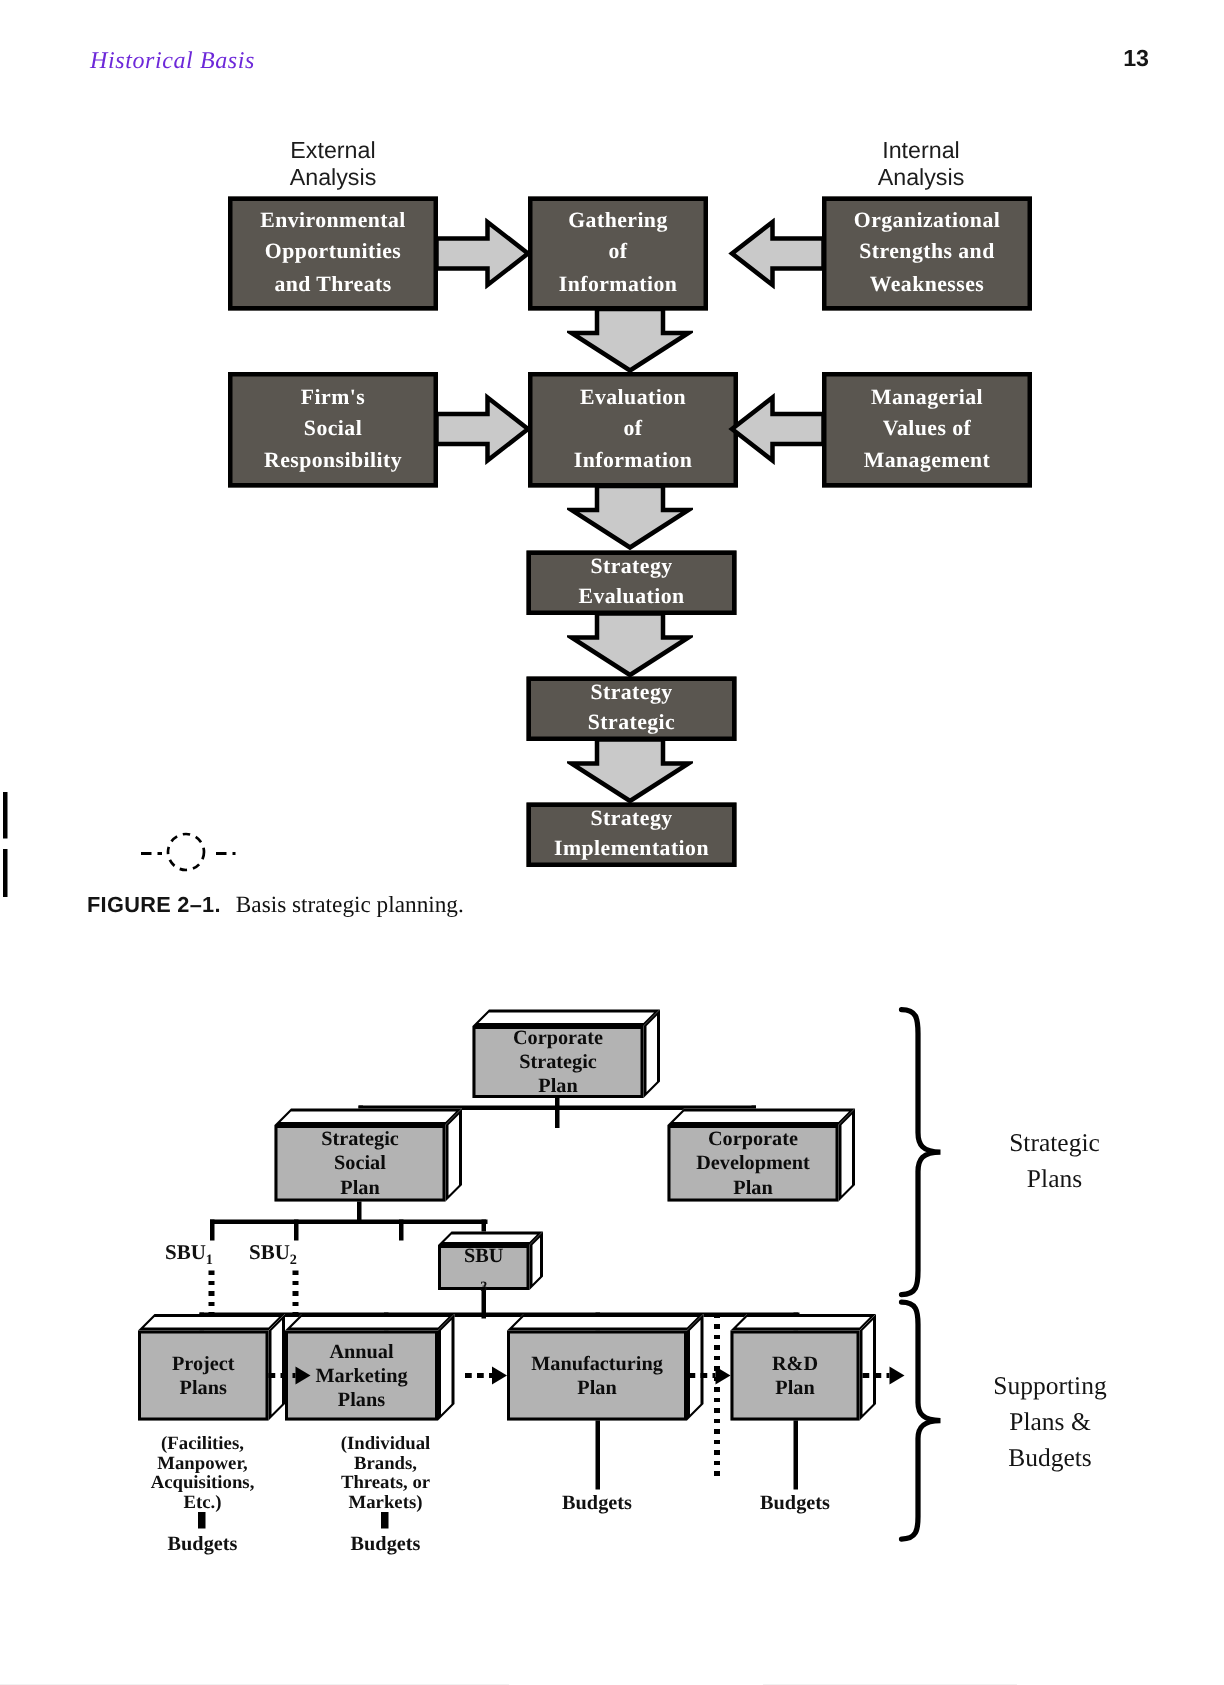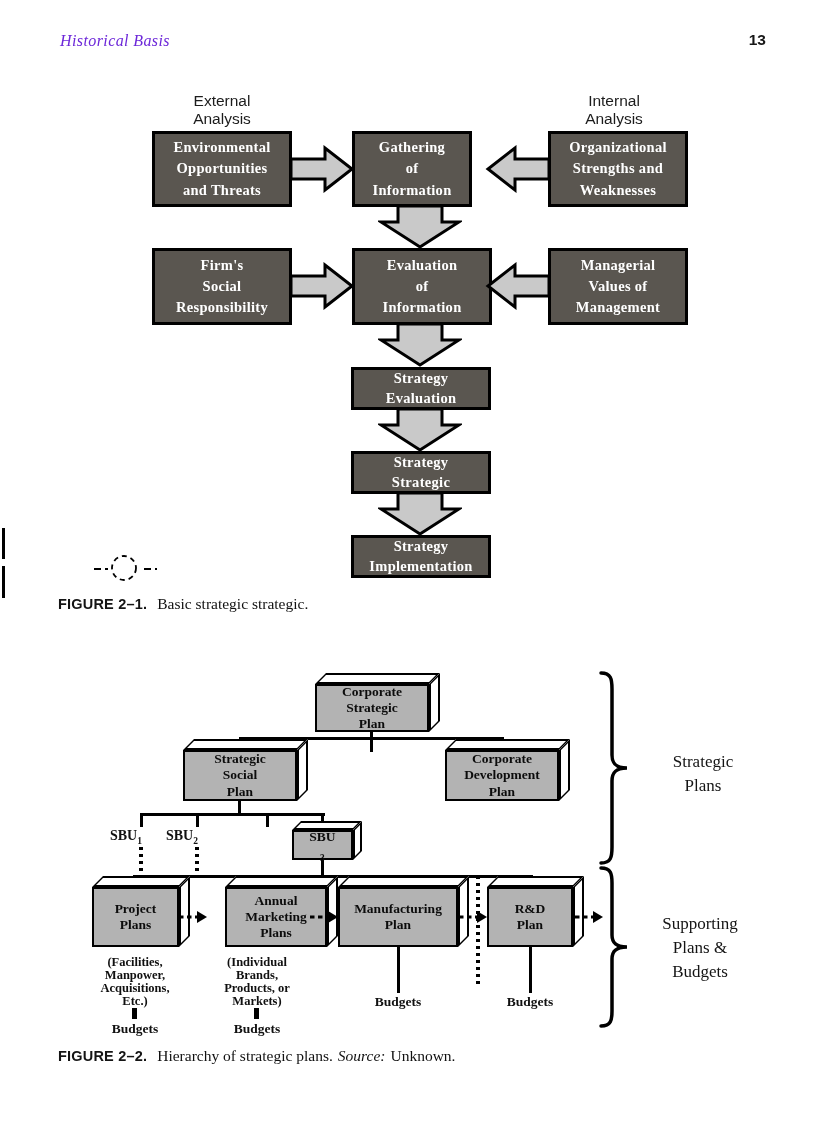--- a/index.html
+++ b/index.html
@@ -157,21 +157,21 @@
 
   <div class="edge-mark" style="top:528px;height:31px"></div>
   <div class="edge-mark" style="top:566px;height:32px"></div>
   <svg class="regmark" style="left:92px;top:551px" width="68" height="36" viewBox="0 0 68 36">
     <line x1="2" y1="18" x2="16" y2="18" stroke="#000" stroke-width="2" stroke-dasharray="7 4"></line>
     <circle cx="32" cy="17" r="12" fill="none" stroke="#000" stroke-width="1.8" stroke-dasharray="5 4"></circle>
     <line x1="52" y1="18" x2="65" y2="18" stroke="#000" stroke-width="2" stroke-dasharray="7 4"></line>
   </svg>
 
   <div class="caption" style="left:58px;top:595px">
-    <span class="cap-label">FIGURE 2–1.</span><span class="cap-text">Basic strategic strategic.</span>
+    <span class="cap-label">FIGURE 2–1.</span><span class="cap-text">Basis strategic planning.</span>
   </div>
 
   <div class="vl" style="left:370px;top:728px;height:24px"></div>
   <div class="hl" style="left:239px;top:737px;width:265px"></div>
   <div class="vl" style="left:239px;top:737px;height:14px"></div>
   <div class="vl" style="left:501px;top:737px;height:14px"></div>
 
   <div class="vl" style="left:238px;top:799px;height:17px"></div>
   <div class="hl" style="left:140px;top:813px;width:185px"></div>
   <div class="vl" style="left:140px;top:813px;height:14px"></div>
@@ -243,21 +243,21 @@
 
   <div class="b3d" style="left:92px;top:876px;width:98px;height:71px">
     <div class="f-top" style="left:11px;top:0;width:87px;height:11px"></div>
     <div class="f-right" style="left:87px;top:11px;width:11px;height:60px"></div>
     <div class="f-front" style="left:0;top:11px;width:87px;height:60px">
       <span>Project</span>
       <span>Plans</span>
     </div>
   </div>
 
-  <div class="b3d" style="left:225px;top:876px;width:131px;height:71px">
+  <div class="b3d" style="left:190px;top:876px;width:131px;height:71px">
     <div class="f-top" style="left:11px;top:0;width:102px;height:11px"></div>
     <div class="f-right" style="left:102px;top:11px;width:11px;height:60px"></div>
     <div class="f-front" style="left:0;top:11px;width:102px;height:60px">
       <span>Annual</span>
       <span>Marketing</span>
       <span>Plans</span>
     </div>
   </div>
 
   <div class="b3d" style="left:338px;top:876px;width:119px;height:71px">
@@ -297,21 +297,21 @@
 
   <div class="note" style="left:83px;top:956px">
     <span>(Facilities,</span>
     <span>Manpower,</span>
     <span>Acquisitions,</span>
     <span>Etc.)</span>
   </div>
   <div class="note" style="left:205px;top:956px">
     <span>(Individual</span>
     <span>Brands,</span>
-    <span>Products, or</span>
+    <span>Threats, or</span>
     <span>Markets)</span>
   </div>
   <div class="budgets" style="left:103px;top:1021px">Budgets</div>
   <div class="budgets" style="left:225px;top:1021px">Budgets</div>
   <div class="budgets" style="left:366px;top:994px">Budgets</div>
   <div class="budgets" style="left:498px;top:994px">Budgets</div>
 
   <svg class="brace" style="left:597px;top:669px" width="34" height="198" viewBox="0 0 34 198">
     <path d="M4,4 C14,4 15,10 15,20 L15,86 C15,94 18,99 30,99 C18,99 15,104 15,112 L15,178 C15,188 14,194 4,194"></path>
   </svg>
@@ -322,17 +322,14 @@
 
   <svg class="brace" style="left:597px;top:864px" width="34" height="166" viewBox="0 0 34 166">
     <path d="M4,4 C14,4 15,10 15,19 L15,71 C15,78 18,83 30,83 C18,83 15,88 15,95 L15,147 C15,156 14,162 4,162"></path>
   </svg>
   <div class="group-label" style="left:638px;top:912px;width:124px">
     <span>Supporting</span>
     <span>Plans &amp;</span>
     <span>Budgets</span>
   </div>
 
-  <div class="caption" style="left:58px;top:1047px">
-    <span class="cap-label">FIGURE 2–2.</span><span class="cap-text">Hierarchy of strategic plans.</span><span class="cap-src">Source:</span><span class="cap-src2">Unknown.</span>
-  </div>
 
 </div>
 
 </body></html>

